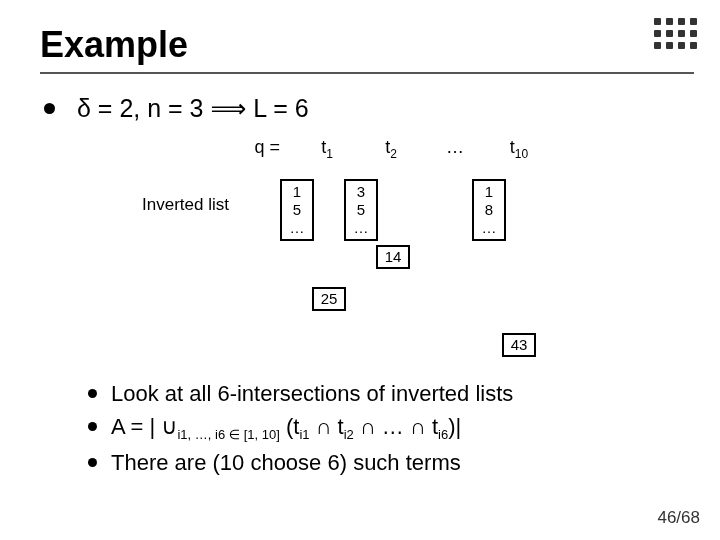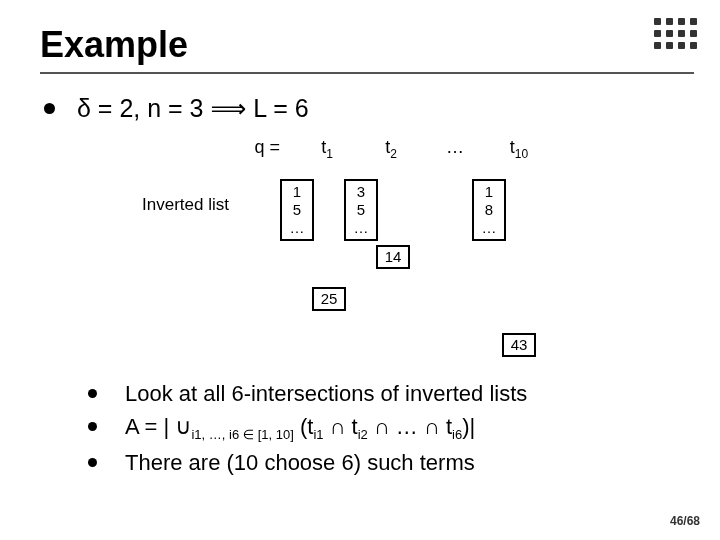--- a/index.html
+++ b/index.html
@@ -20,25 +20,25 @@
   .sub { font-size: 12px; vertical-align: sub; }
   .inv-row { display: flex; align-items: flex-start; margin-top: 18px; }
   .inv-label { font-size: 17px; margin-left: 102px; margin-top: 16px; width: 110px; }
   .boxes { display: flex; gap: 30px; margin-left: 28px; }
   .box { border: 2px solid #000; width: 34px; min-height: 58px; font-size: 15px; text-align: center; padding: 2px 0; line-height: 1.2; }
   .box-empty { border: none; width: 34px; }
   .box14 { border: 2px solid #000; width: 34px; height: 24px; font-size: 15px; text-align: center; line-height: 20px; margin-left: 336px; margin-top: 4px; }
   .box25 { border: 2px solid #000; width: 34px; height: 24px; font-size: 15px; text-align: center; line-height: 20px; margin-left: 272px; margin-top: 18px; }
   .box43 { border: 2px solid #000; width: 34px; height: 24px; font-size: 15px; text-align: center; line-height: 20px; margin-left: 462px; margin-top: 22px; }
   .bottom-block { margin-top: 22px; margin-left: 48px; }
-  .b-line { display: flex; align-items: flex-start; gap: 28px; margin-bottom: 4px; }
+  .b-line { display: flex; align-items: flex-start; gap: 14px; margin-bottom: 4px; }
   .b-line .bullet-dot { margin-top: 10px; width: 9px; height: 9px; }
   .b-text { font-size: 22px; line-height: 1.35; }
   .ssub { font-size: 13px; vertical-align: sub; }
-  .pagenum { position: absolute; right: 20px; bottom: 12px; font-size: 12px; color: #333; font-weight: bold; }
+  .pagenum { position: absolute; right: 20px; bottom: 12px; font-size: 17px; color: #333; }
 </style>
 </head>
 <body>
 
 <div class="slide">
 
   <div class="deco">
     <span></span>
       <span></span>
       <span></span>

